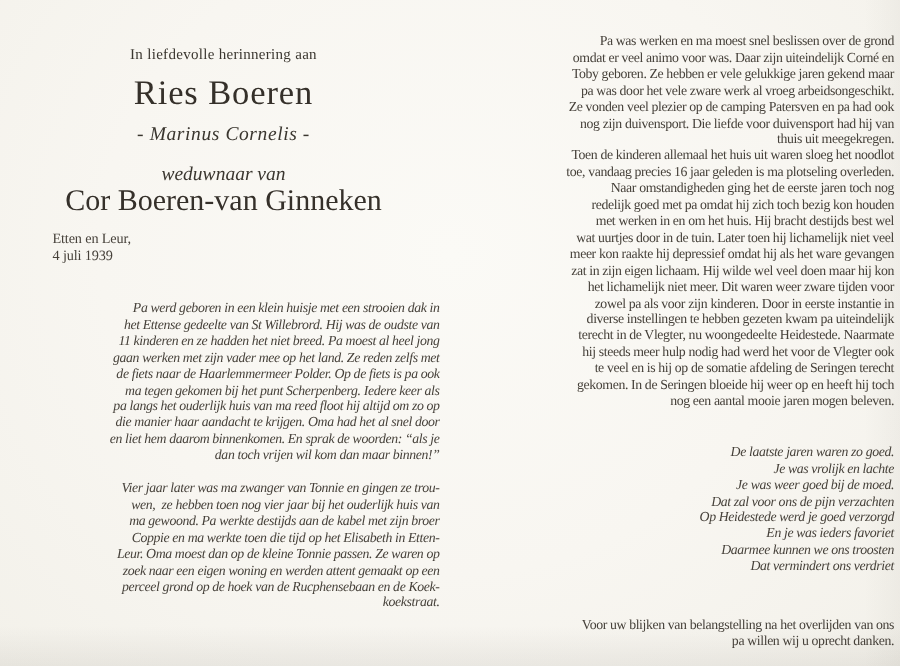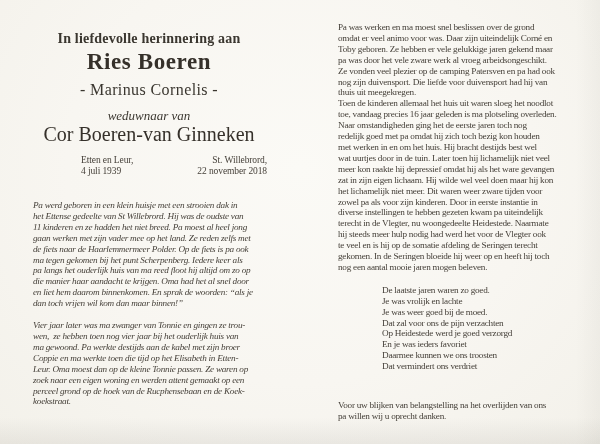--- a/index.html
+++ b/index.html
@@ -28,40 +28,40 @@
     left: 20px;
     top: 0;
     width: 258px;
     text-align: center;
     color: #3a362f;
   }
   .intro-line {
     position: absolute;
     left: 0; right: 0;
     top: 31px;
-    font-size: 14px;
+    font-size: 10px;
     letter-spacing: 0.2px;
-    font-weight: bold;
   }
   .deceased-name {
     position: absolute;
     left: 0; right: 0;
     top: 49px;
     margin: 0;
     font-size: 23px;
-    font-weight: bold;
+    font-weight: normal;
     letter-spacing: 0.6px;
     color: #35302a;
   }
   .alt-name {
     position: absolute;
     left: 0; right: 0;
     top: 81px;
-    font-size: 16px;
+    font-size: 13px;
     letter-spacing: 0.4px;
+    font-style: italic;
   }
   .relation-label {
     position: absolute;
     left: 0; right: 0;
     top: 108px;
     font-size: 13px;
     font-style: italic;
   }
   .spouse-name {
     position: absolute;
@@ -77,72 +77,70 @@
     left: 35px;
     top: 155px;
     width: 232px;
     display: flex;
     justify-content: space-between;
     font-size: 9.5px;
     line-height: 11px;
     letter-spacing: -0.1px;
   }
   .dates-death { text-align: right; }
-  .dates-row span { display: block; margin-left: 46px; }
+  .dates-row span { display: block; }
 
   
   .lines {
     white-space: pre;
     margin: 0;
     font-size: 9.2px;
     line-height: 10.9px;
     letter-spacing: -0.25px;
+    text-align: right;
   }
   .col-left {
     position: absolute;
     left: 33px;
     top: 200px;
     width: 260px;
     font-style: italic;
   }
   .col-left .para-2 { margin-top: 11px; }
 
   .col-right {
     position: absolute;
     left: 338px;
     top: 22px;
     width: 258px;
   }
   .poem {
-    margin-top: 12px;
+    margin-top: 23px;
     margin-left: 44px;
+    font-style: italic;
   }
   .closing { margin-top: 28px; }
 </style>
 </head>
 <body>
 
 <div class="card">
 
   <div class="card-header">
     <div class="intro-line">In liefdevolle herinnering aan</div>
     <h1 class="deceased-name">Ries Boeren</h1>
     <div class="alt-name">- Marinus Cornelis -</div>
     <div class="relation-label">weduwnaar van</div>
     <div class="spouse-name">Cor Boeren-van Ginneken</div>
   </div>
 
   <div class="dates-row">
     <div class="dates-birth">
       <span>Etten en Leur,</span>
       <span>4 juli 1939</span>
-    </div>
-    <div class="dates-death">
-      <span>St. Willebrord,</span>
-      <span>22 november 2018</span>
     </div>
   </div>
 
   <div class="col-left">
     <p class="lines para-1">Pa werd geboren in een klein huisje met een strooien dak in
 het Ettense gedeelte van St Willebrord. Hij was de oudste van
 11 kinderen en ze hadden het niet breed. Pa moest al heel jong
 gaan werken met zijn vader mee op het land. Ze reden zelfs met
 de fiets naar de Haarlemmermeer Polder. Op de fiets is pa ook
 ma tegen gekomen bij het punt Scherpenberg. Iedere keer als

